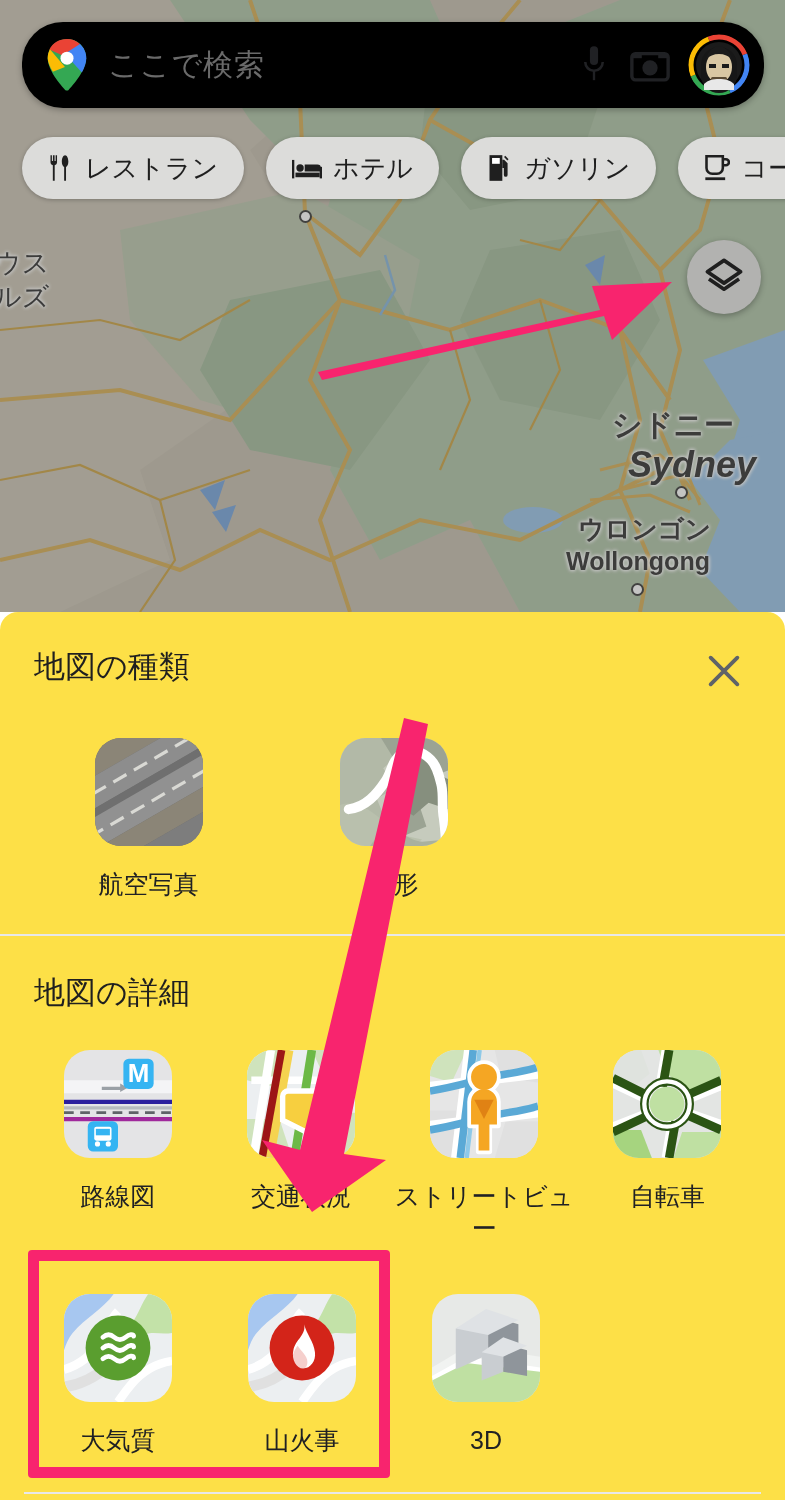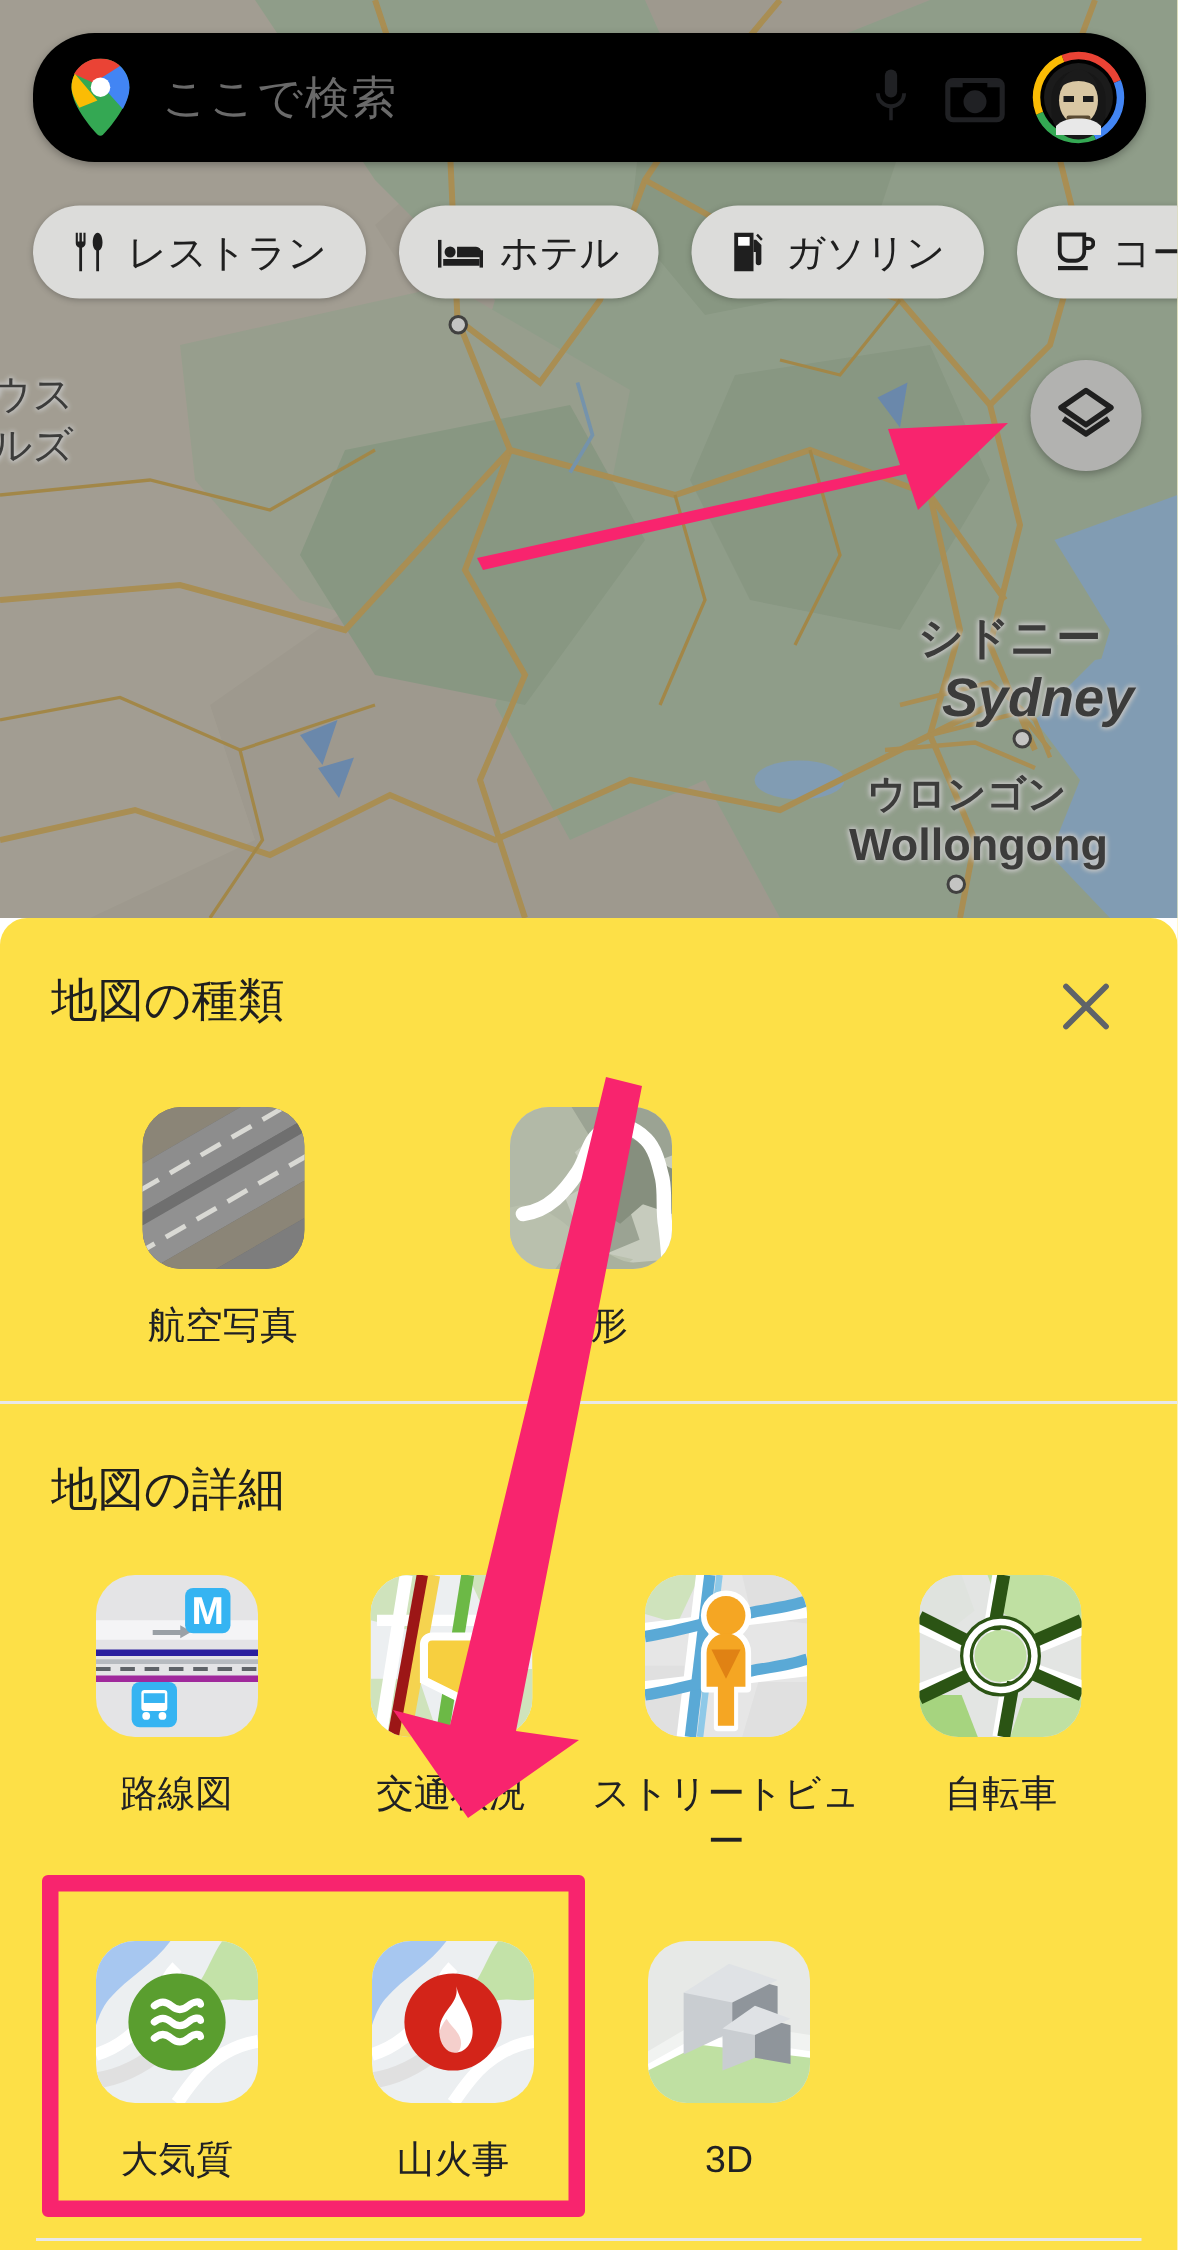--- a/index.html
+++ b/index.html
@@ -60,21 +60,21 @@
 
   
   .map-label {
     position:absolute; color:#3d3d3d; font-weight:bold;
     text-shadow:0 0 4px #fff,0 0 4px #fff,0 0 3px #fff; white-space:nowrap;
   }
   .ml-nsw { left:-6px; top:246px; font-size:27px; line-height:34px; font-weight:normal; }
   .ml-syd-jp { left:612px; top:405px; font-size:30px; }
   .ml-syd-en { left:628px; top:444px; font-size:36px;font-style:italic; }
   .ml-wol-jp { left:578px; top:512px; font-size:26px; }
-  .ml-wol-en { left:566px; top:547px; font-size:30px; }
+  .ml-wol-en { left:566px; top:547px; font-size:25px; }
   .city-dot {
     position:absolute; width:13px; height:13px; border-radius:50%;
     background:#fff; border:2px solid #444;
   }
 
   
   .sheet {
     position:absolute; left:0; top:612px; width:785px; height:888px;
     background:#fde047; border-radius:18px 18px 0 0;
   }

